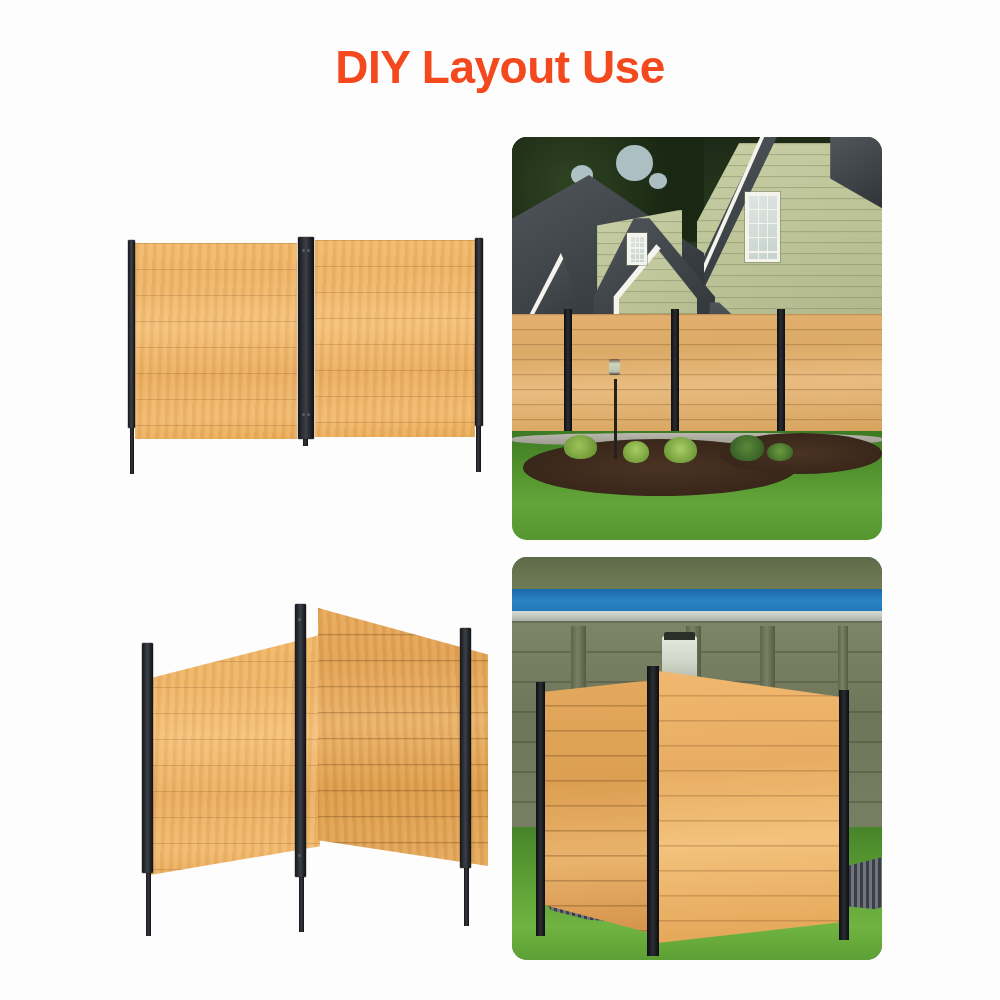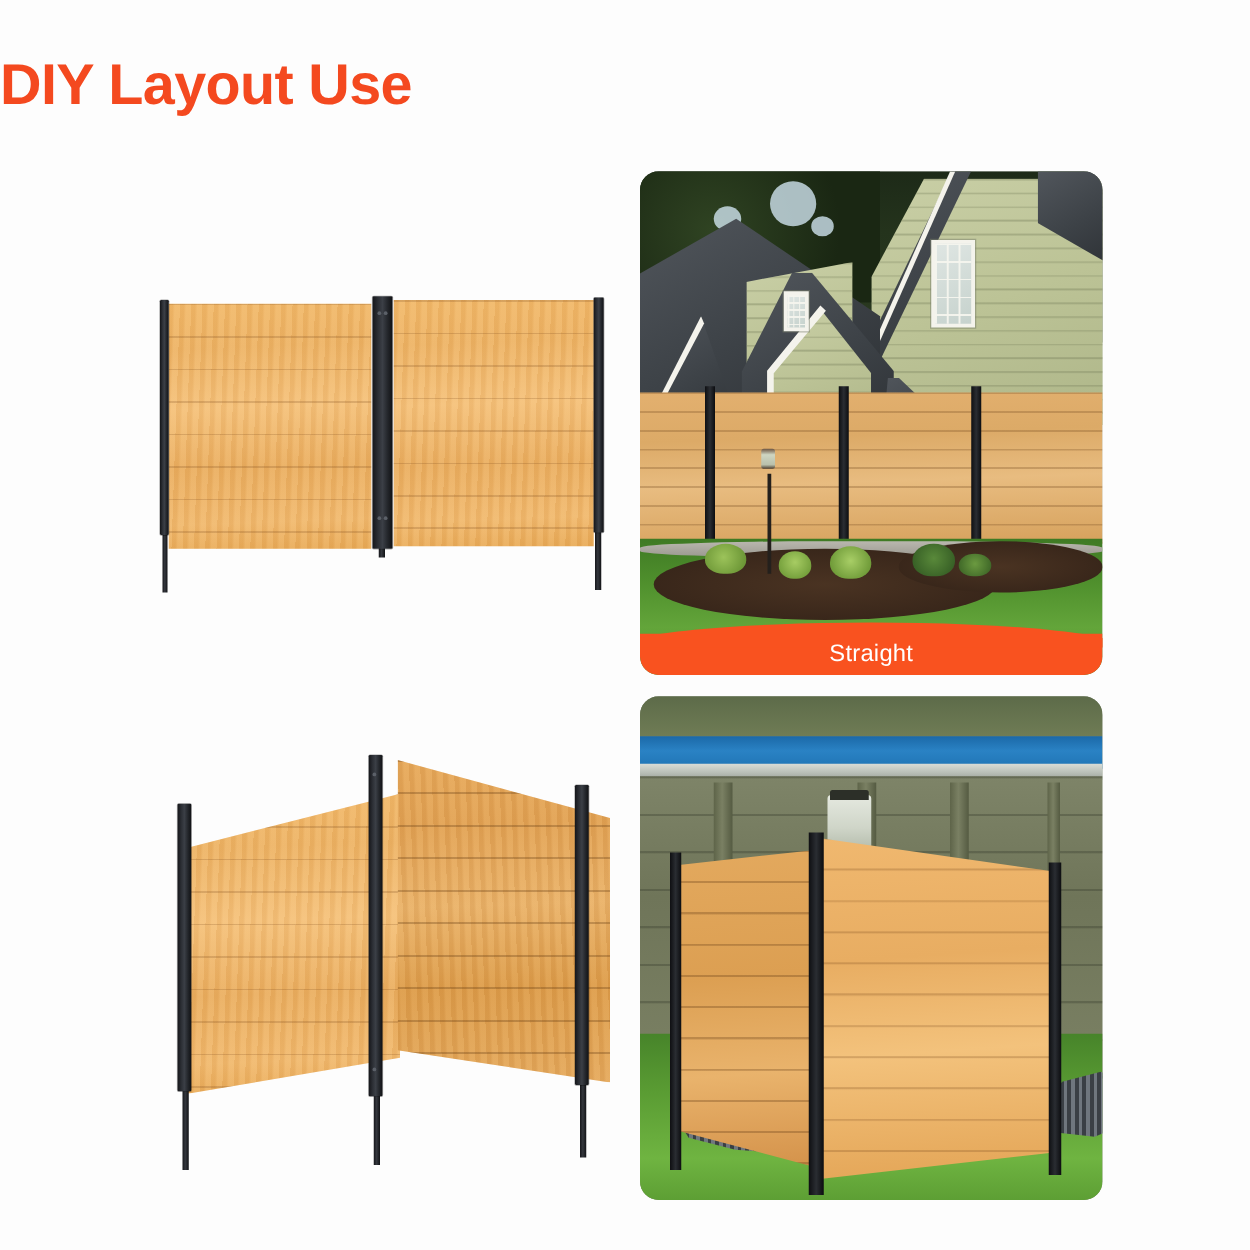--- a/index.html
+++ b/index.html
@@ -7,20 +7,21 @@
     width:1000px;height:1000px;
     background:#fdfdfd;
     font-family:"Liberation Sans", sans-serif;
     overflow:hidden;
     position:relative;
   }
 
   
   .title{
     position:absolute;left:0;top:40px;width:1000px;
+    text-align:center;
     font-size:46px;
     font-weight:bold;
     letter-spacing:-0.5px;
     color:#f4491f;
     white-space:nowrap;
   }
 
   
   .illus{position:absolute;}
   .photo-card{
@@ -322,23 +323,20 @@
     <div class="shrub" style="left:14%;top:74%;width:9%;height:6%;background:radial-gradient(circle at 45% 45%,#9cc35a,#5f8a2c);"></div>
     <div class="shrub" style="left:30%;top:75.5%;width:7%;height:5.5%;background:radial-gradient(circle at 50% 40%,#a7cc63,#63902e);"></div>
     <div class="shrub" style="left:41%;top:74.5%;width:9%;height:6.5%;background:radial-gradient(circle at 50% 45%,#a8ce66,#5d8a2a);"></div>
     <div class="shrub" style="left:59%;top:74%;width:9%;height:6.5%;background:radial-gradient(circle at 50% 45%,#59893a,#2e5420);"></div>
     <div class="shrub" style="left:69%;top:76%;width:7%;height:4.5%;background:radial-gradient(circle at 50% 45%,#6b9a40,#355c22);"></div>
 
     <div class="lamp-pole" style="left:27.5%;top:60%;height:20%;"></div>
     <div class="lamp-head" style="left:26.3%;top:55%;"></div>
   </div>
 
-  <div class="banner">
-    <span>Straight</span>
-  </div>
 </div>
 
 <div class="photo-card" id="photo-lshape">
   <div class="photo-inner">
 
     <div class="pool-bg"></div>
     <div class="pool-hedge"></div>
 
     <div class="pool-water" style="top:8%;height:6.5%;"></div>
     <div class="pool-rail" style="top:13.5%;height:3.2%;"></div>

